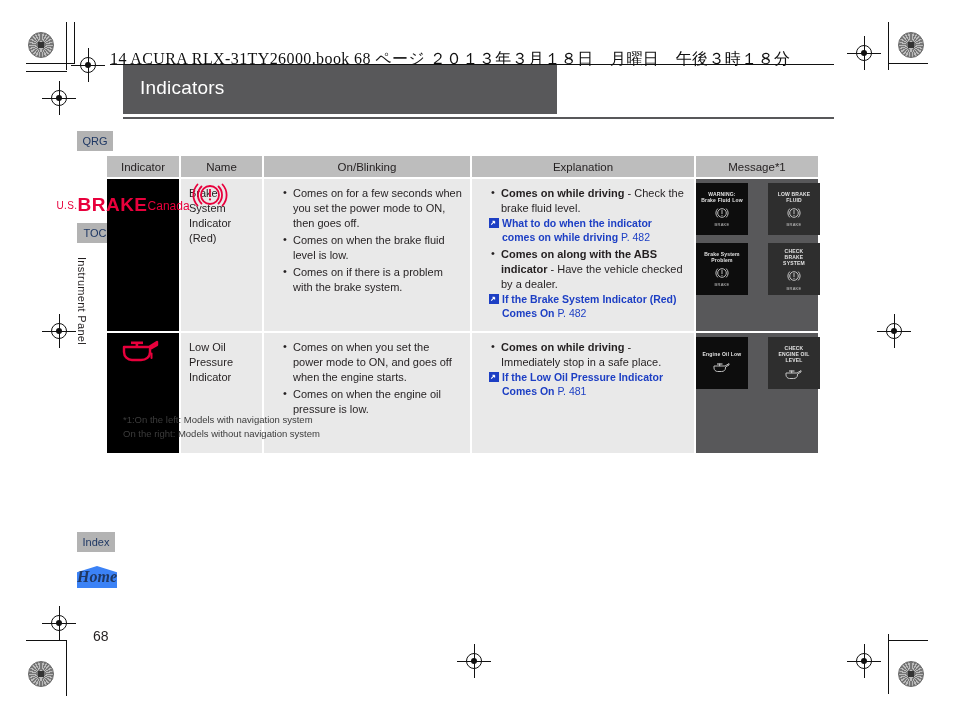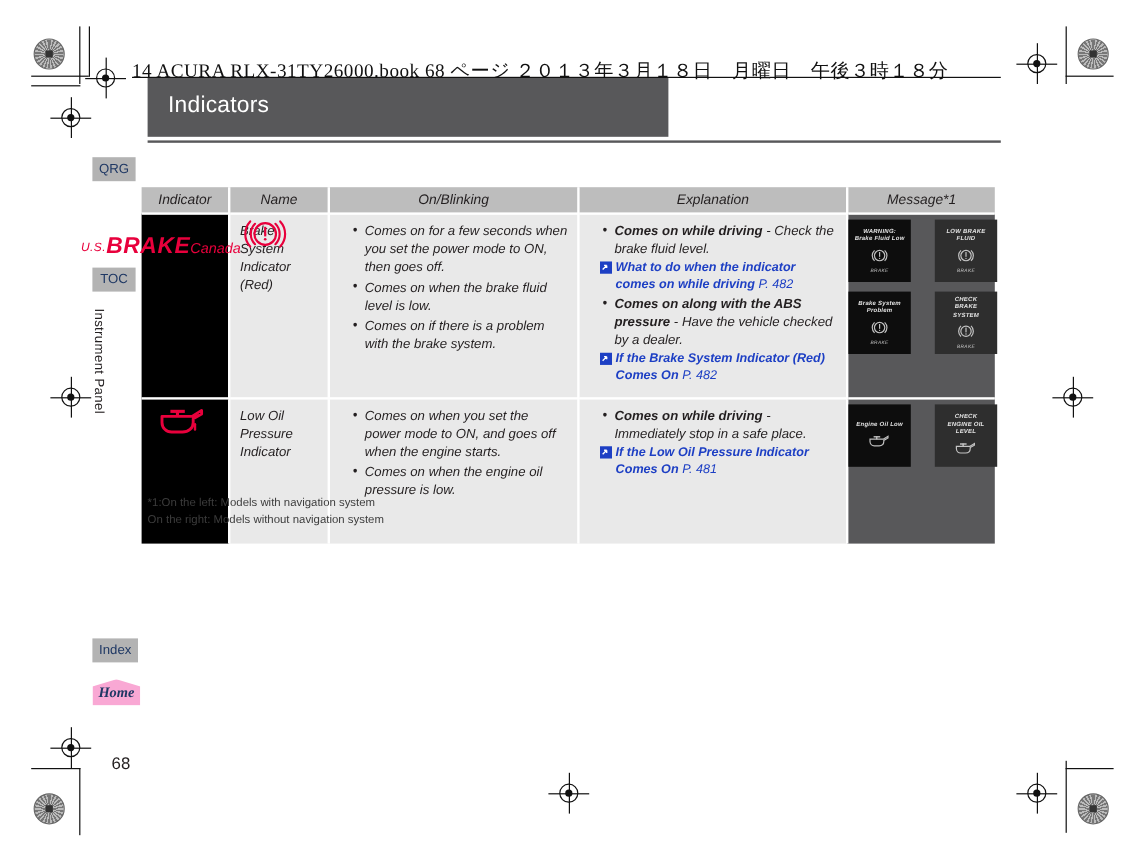--- a/index.html
+++ b/index.html
@@ -73,42 +73,41 @@
     background: #b3b3b3; color: #1f3864;
     font-size: 11px; font-weight: normal;
     display: flex; align-items: center; justify-content: center;
   }
   .tab-qrg  { left: 77px; top: 131px; }
   .tab-toc  { left: 77px; top: 223px; }
   .tab-index{ left: 77px; top: 532px; width: 38px; }
 
   .tab-home {
     position: absolute; left: 77px; top: 566px; width: 40px; height: 22px;
-    background: #f9a8d4; color: #1f3864;
+    background: #3b82f6; color: #1f3864;
     font-family: "Liberation Serif", serif;
-    font-style: italic; font-weight: bold; font-size: 12px;
+    font-style: italic; font-weight: bold; font-size: 16px;
     display: flex; align-items: center; justify-content: center;
     clip-path: polygon(50% 0%, 100% 28%, 100% 100%, 0% 100%, 0% 28%);
   }
 
   .vert-label {
     position: absolute; left: 72px; top: 257px;
     width: 16px;
     writing-mode: vertical-rl;
     font-size: 11px; color: #231f20; letter-spacing: 0.3px;
     white-space: nowrap;
   }
 
   
   .tbl {
-    position: absolute; left: 118px; top: 156px;
+    position: absolute; left: 107px; top: 156px;
     width: 711px;
     border-collapse: collapse;
     table-layout: fixed;
-    font-style: italic;
   }
   .tbl th {
     background: #bdbdbd;
     color: #231f20;
     font-size: 11.5px; font-weight: normal;
     height: 22px;
     border-right: 2px solid #ffffff;
     border-bottom: 2px solid #ffffff;
     text-align: center;
     vertical-align: middle;
@@ -354,21 +353,21 @@
                 <rect width="10" height="10" fill="#1d3fc4"></rect>
                 <path d="M2.2 6.6 L5.6 3.2 M5.6 3.2 H3.4 M5.6 3.2 V5.4" stroke="#fff" stroke-width="1.1" fill="none"></path>
                 <path d="M2 7.8 H8 V1.8" stroke="#fff" stroke-width="0.9" fill="none" opacity="0"></path>
               </svg>
           </span>
           <span>What to do when the indicator comes on while driving</span>
           <span class="pg">P. 482</span>
         </div>
         <ul class="b tight">
           <li>
-            <span class="bold">Comes on along with the ABS pressure</span><span> - Have the vehicle checked by a dealer.</span>
+            <span class="bold">Comes on along with the ABS indicator</span><span> - Have the vehicle checked by a dealer.</span>
           </li>
         </ul>
         <div class="ref">
           <span class="arrow">
             <svg width="10" height="10" viewBox="0 0 10 10">
                 <rect width="10" height="10" fill="#1d3fc4"></rect>
                 <path d="M2.2 6.6 L5.6 3.2 M5.6 3.2 H3.4 M5.6 3.2 V5.4" stroke="#fff" stroke-width="1.1" fill="none"></path>
               </svg>
           </span>
           <span>If the Brake System Indicator (Red) Comes On</span>

